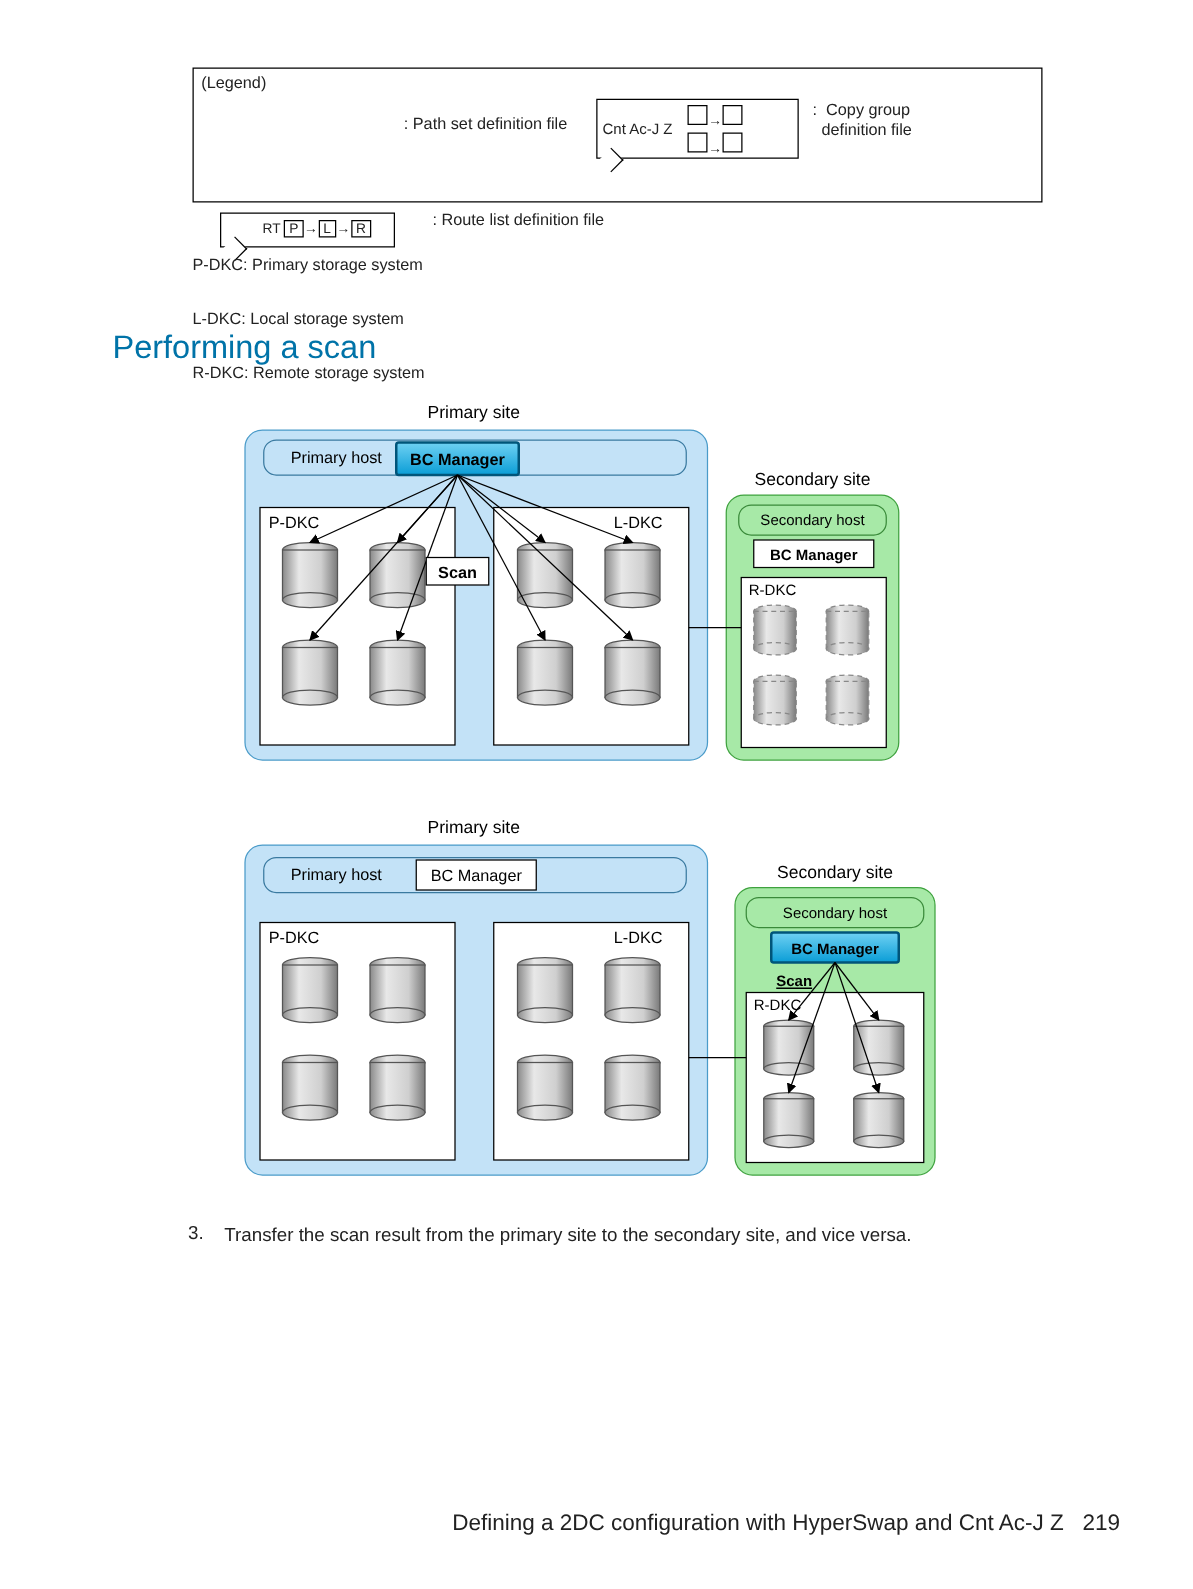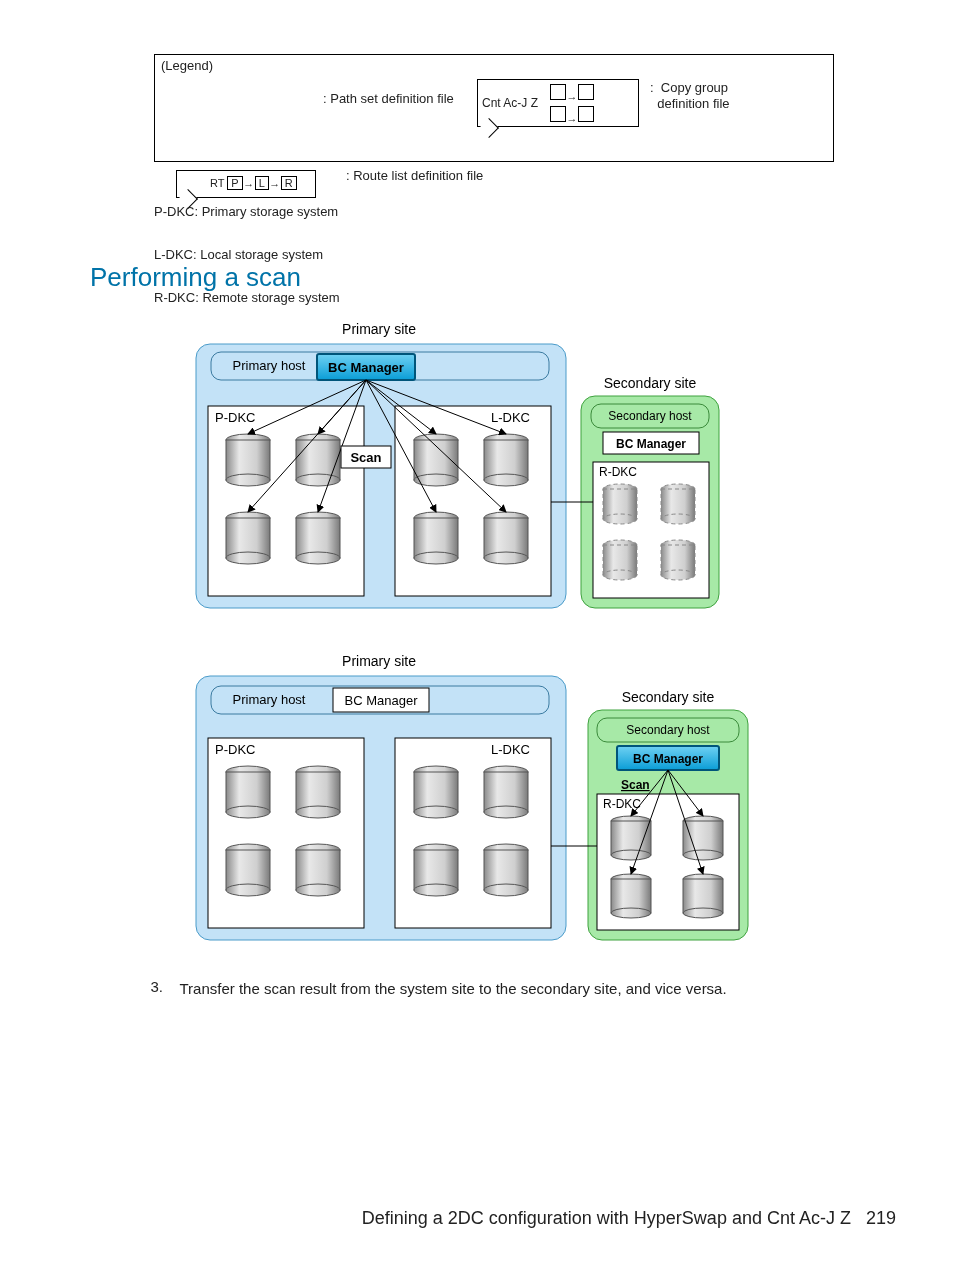--- a/index.html
+++ b/index.html
@@ -420,21 +420,21 @@
       <line x1="475" y1="124" x2="510" y2="170" stroke="#000" marker-end="url(#ah2)"></line>
       <line x1="475" y1="124" x2="438" y2="228" stroke="#000" marker-end="url(#ah2)"></line>
       <line x1="475" y1="124" x2="510" y2="228" stroke="#000" marker-end="url(#ah2)"></line>
 
       <line x1="358" y1="200" x2="404" y2="200" stroke="#000"></line>
     </svg>
   </div>
 
   <div class="li">
     <span class="li-num">3.</span>
-    <span class="li-text">Transfer the scan result from the system site to the secondary site, and vice versa.</span>
+    <span class="li-text">Transfer the scan result from the primary site to the secondary site, and vice versa.</span>
   </div>
 
 </div>
 
 <div class="footer">
   <span>Defining a 2DC configuration with HyperSwap and Cnt Ac-J Z</span>
   <span class="pn">219</span>
 </div>
 
 </body></html>

